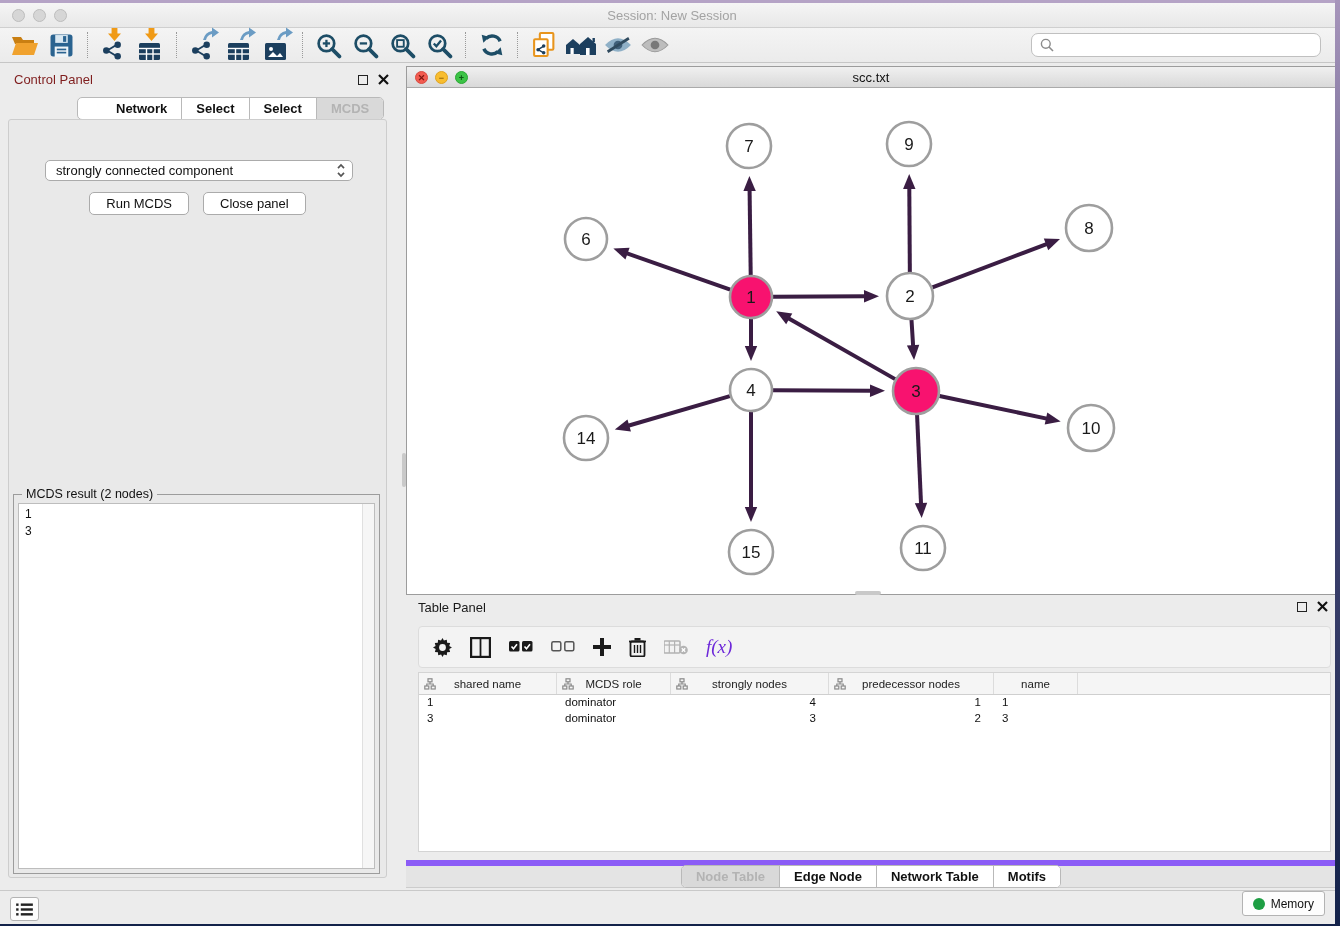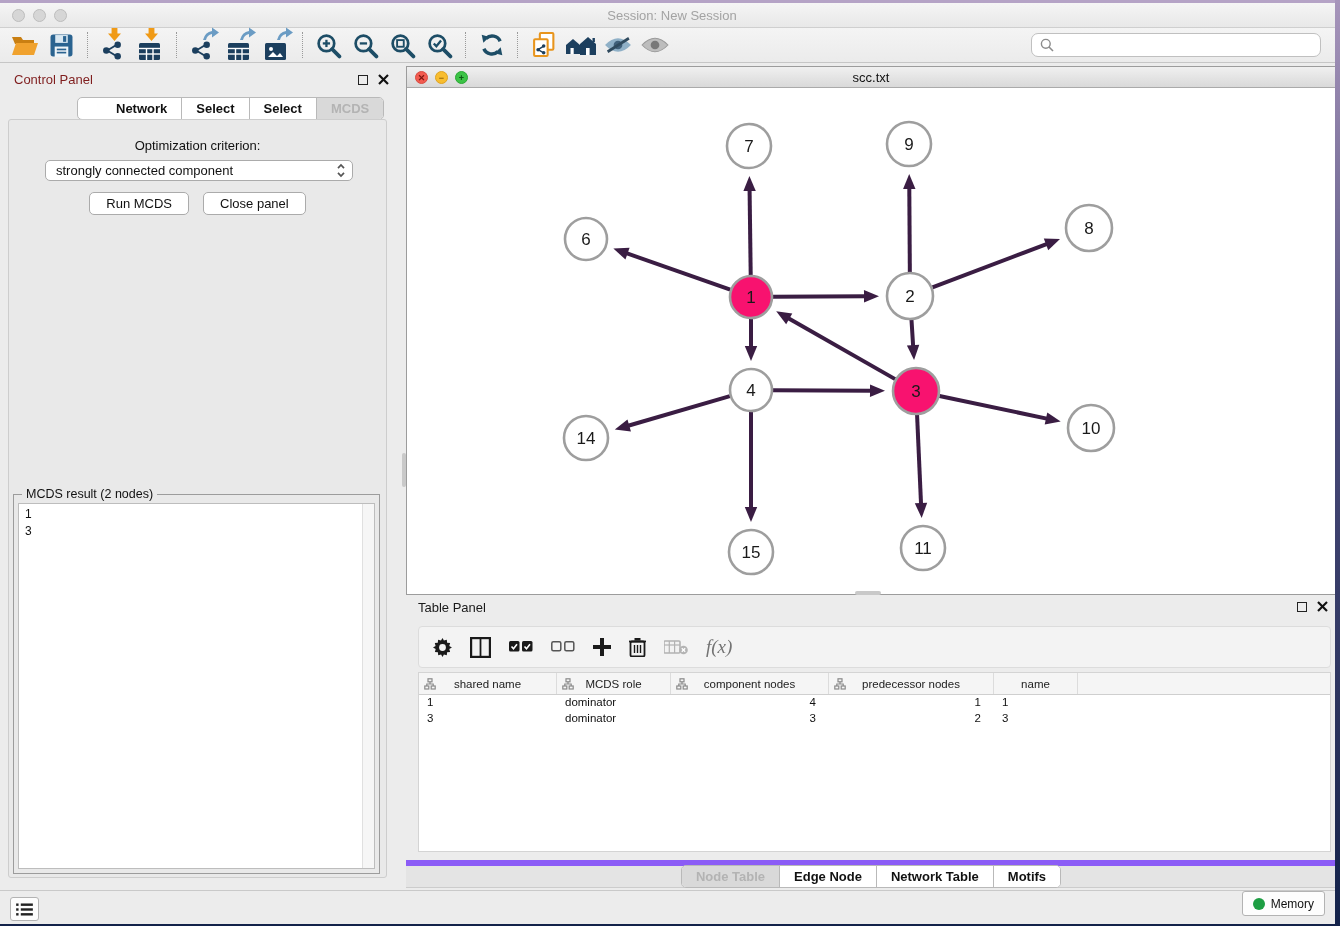--- a/index.html
+++ b/index.html
@@ -56,21 +56,21 @@
   .lr { background:#f25b50; border:1px solid #d84b41; color:#7c150f; }
   .ly { background:#f8bd2f; border:1px solid #dfa321; color:#93660a; }
   .lg { background:#3cc346; border:1px solid #2aa834; color:#0c5a14; }
   .netcanvas { position:absolute; left:0; top:21px; width:928px; height:506px; background:#fff; }
   .nub-v { position:absolute; left:-5px; top:386px; width:4px; height:34px; background:#c9c9c9; border-radius:2px;}
   .nub-h { position:absolute; left:448px; bottom:-1px; width:26px; height:4px; background:#c9c9c9; border-radius:2px;}
 
   
   .tpanel-title { position:absolute; left:418px; top:600px; font-size:13px; color:#1a1a1a; }
   .ttoolbar { position:absolute; left:418px; top:626px; width:913px; height:42px; background:#f3f3f3; border:1px solid #dcdcdc; border-radius:4px; display:flex; align-items:center; gap:18px; padding-left:14px; }
-  .fx { font-family:"Liberation Serif", serif; font-style:italic; font-size:19px; color:#737373; }
+  .fx { font-family:"Liberation Serif", serif; font-style:italic; font-size:19px; color:#6d28d9; }
   .dtable { position:absolute; left:418px; top:672px; width:913px; height:180px; background:#fff; border:1px solid #d4d4d4; }
   .thead { display:flex; height:22px; background:#f5f5f5; border-bottom:1px solid #cfcfcf; }
   .th { display:flex; align-items:center; justify-content:center; gap:5px; font-size:11.5px; color:#222; border-right:1px solid #dcdcdc; position:relative; }
   .th .thicon { position:absolute; left:5px; top:5px; }
   .trow { display:flex; height:16px; font-size:11.5px; color:#111; }
   .td { overflow:hidden; white-space:nowrap; }
   .ttabs-strip { position:absolute; left:406px; top:860px; width:930px; height:28px; background:#e4e4e4; border-top:6px solid #8b5cf6; border-bottom:1px solid #cccccc; display:flex; align-items:center; justify-content:center; }
 
   
   .statusbar { position:absolute; left:0; top:890px; width:1335px; height:34px; background:#ececec; border-top:1px solid #c9c9c9; }
@@ -330,21 +330,20 @@
         </svg>
     </span>
   </div>
   <div class="tabs" style="left:77px; top:97px;padding-left:24px;">
     <div class="tab">Network</div>
     <div class="tab">Select</div>
     <div class="tab">Select</div>
     <div class="tab sel">MCDS</div>
   </div>
   <div class="cpanel-body">
-    <div class="opt-label">Optimization criterion:</div>
     <div class="dropdown">
       <span class="dd-text">strongly connected component</span>
       <span>
         <svg width="10" height="15" viewBox="0 0 10 15">
             <g fill="none" stroke="#555" stroke-width="1.7">
               <path d="M2 5.2 L5 2 L8 5.2"></path>
               <path d="M2 9.8 L5 13 L8 9.8"></path>
             </g>
           </svg>
       </span>
@@ -529,21 +528,21 @@
         </div>
         <div class="th" style="width: 158px;">
           <svg class="thicon" width="12" height="12" viewBox="0 0 12 12">
             <g fill="none" stroke="#8b8b8b" stroke-width="1.2">
               <rect x="4" y="0.8" width="4" height="3"></rect>
               <rect x="0.8" y="8" width="4" height="3"></rect>
               <rect x="7.2" y="8" width="4" height="3"></rect>
               <path d="M6 3.8 V6 M2.8 8 V6 h6.4 v2"></path>
             </g>
           </svg>
-          <span>component nodes</span>
+          <span>strongly nodes</span>
         </div>
         <div class="th" style="width: 165px;">
           <svg class="thicon" width="12" height="12" viewBox="0 0 12 12">
             <g fill="none" stroke="#8b8b8b" stroke-width="1.2">
               <rect x="4" y="0.8" width="4" height="3"></rect>
               <rect x="0.8" y="8" width="4" height="3"></rect>
               <rect x="7.2" y="8" width="4" height="3"></rect>
               <path d="M6 3.8 V6 M2.8 8 V6 h6.4 v2"></path>
             </g>
           </svg>

